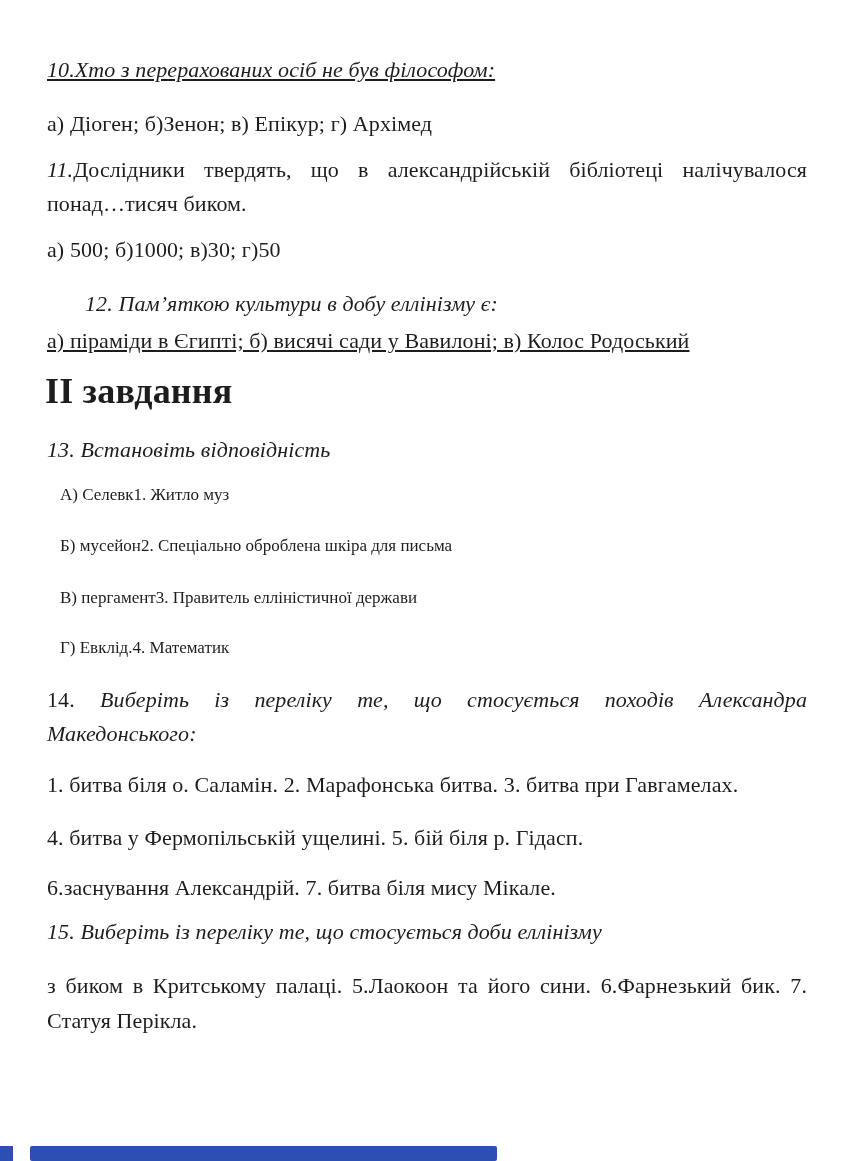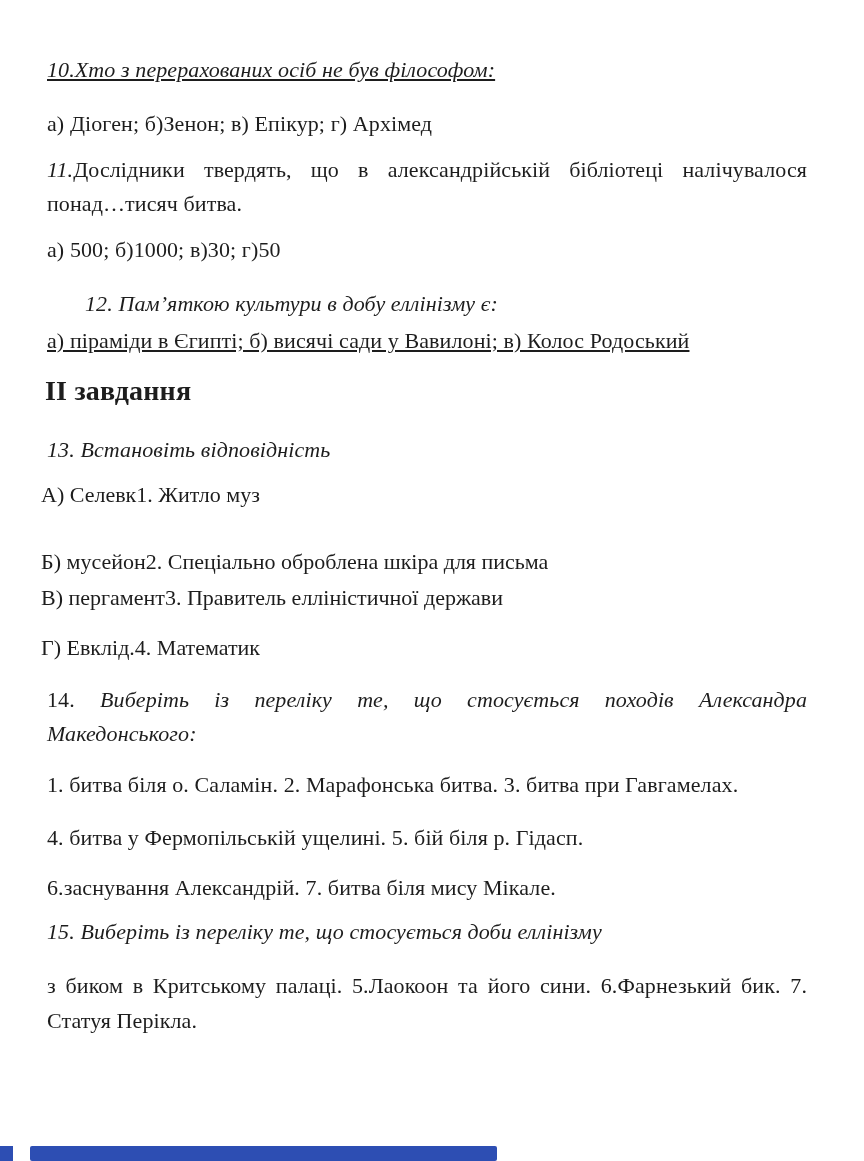--- a/index.html
+++ b/index.html
@@ -14,24 +14,24 @@
   .page{position:absolute;inset:0;}
   .blk{
     position:absolute;left:47px;width:760px;
     font-size:22px;line-height:34px;
     letter-spacing:0.1px;
   }
   .it{font-style:italic;}
   
   .jline{text-align:justify;text-align-last:justify;}
   .sec-title{
-    font-weight:bold;font-size:28px;line-height:36px;
+    font-weight:bold;font-size:36px;line-height:36px;
     letter-spacing:0.2px;
   }
-  .pair-row{position:absolute;left:41px;width:760px;font-size:22px;line-height:34px;}
+  .pair-row{position:absolute;left:60px;width:760px;font-size:17px;line-height:34px;}
   .pair-right{position:absolute;top:0;font-family:Liberation Serif, serif;}
   .pair-row:nth-of-type(1) .pair-right{left:185px;}
   .pair-row:nth-of-type(2) .pair-right{left:182px;}
   .pair-row:nth-of-type(3) .pair-right{left:188px;}
   .pair-row:nth-of-type(4) .pair-right{left:178px;}
   .footer-square{
     position:absolute;left:0;top:1146px;width:13px;height:15px;
   }
   .footer-bar{
     position:absolute;left:30px;top:1146px;width:467px;height:15px;
@@ -41,36 +41,36 @@
 </head>
 <body>
 
 <div class="page">
 
   <div class="blk it" style="top:53px;text-decoration:underline;">10.Хто з перерахованих осіб не був філософом:</div>
   <div class="blk" style="top:107px;">а) Діоген; б)Зенон; в) Епікур; г) Архімед</div>
 
   <div class="blk" style="top:153px;">
     <div class="jline"><span class="it">11.</span><span>Дослідники твердять, що в александрійській бібліотеці налічувалося</span></div>
-    <div>понад…тисяч битва.</div>
+    <div>понад…тисяч биком.</div>
   </div>
   <div class="blk" style="top:233px;">а) 500; б)1000; в)30; г)50</div>
 
   <div class="blk it" style="top:287px;margin-left:38px;">12. Пам’яткою культури в добу еллінізму є:</div>
   <div class="blk" style="top:324px;text-decoration:underline;">а) піраміди в Єгипті; б) висячі сади у Вавилоні; в) Колос Родоський</div>
 
   <div class="blk sec-title" style="top:373px;left:45px;">ІІ завдання</div>
 
   <div class="blk it" style="top:433px;">13. Встановіть відповідність</div>
 
   <div class="pair-row" style="top:478px;">
     <span>А) Селевк</span>
     <span class="pair-right">1. Житло муз</span>
   </div>
-  <div class="pair-row" style="top:529px;margin-top:16px;">
+  <div class="pair-row" style="top:529px;">
     <span>Б) мусейон</span>
     <span class="pair-right">2. Спеціально оброблена шкіра для письма</span>
   </div>
   <div class="pair-row" style="top:581px;">
     <span>В) пергамент</span>
     <span class="pair-right">3. Правитель елліністичної держави</span>
   </div>
   <div class="pair-row" style="top:631px;">
     <span>Г) Евклід.</span>
     <span class="pair-right">4. Математик</span>

